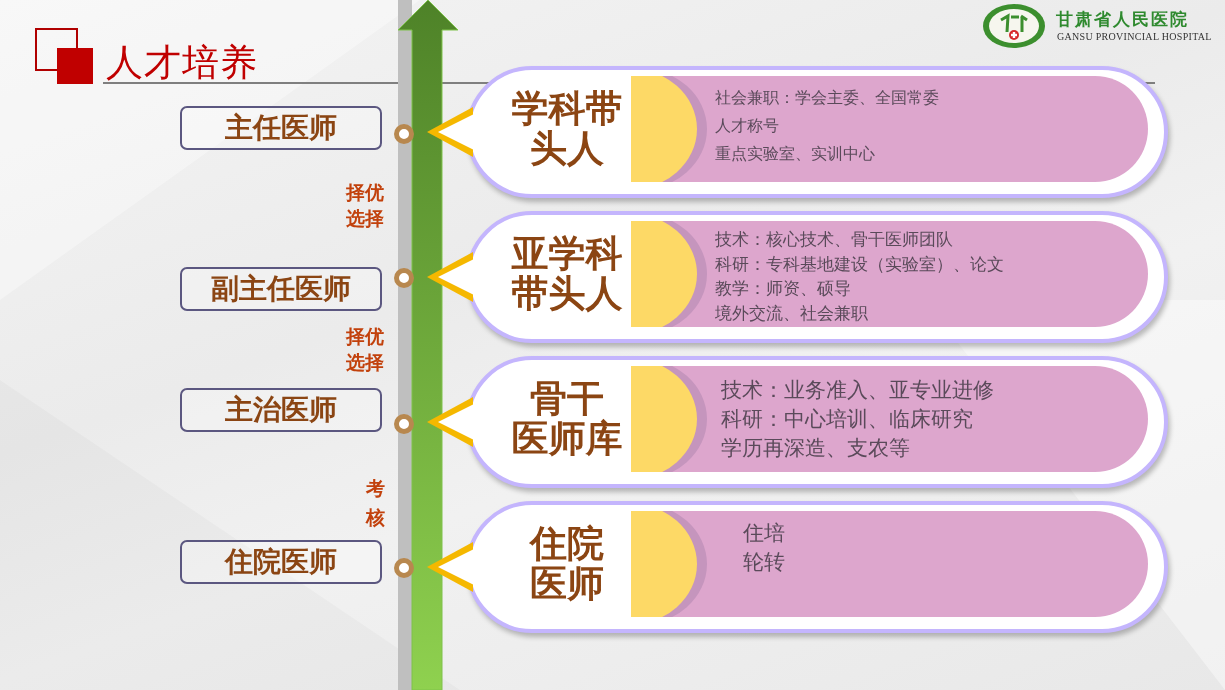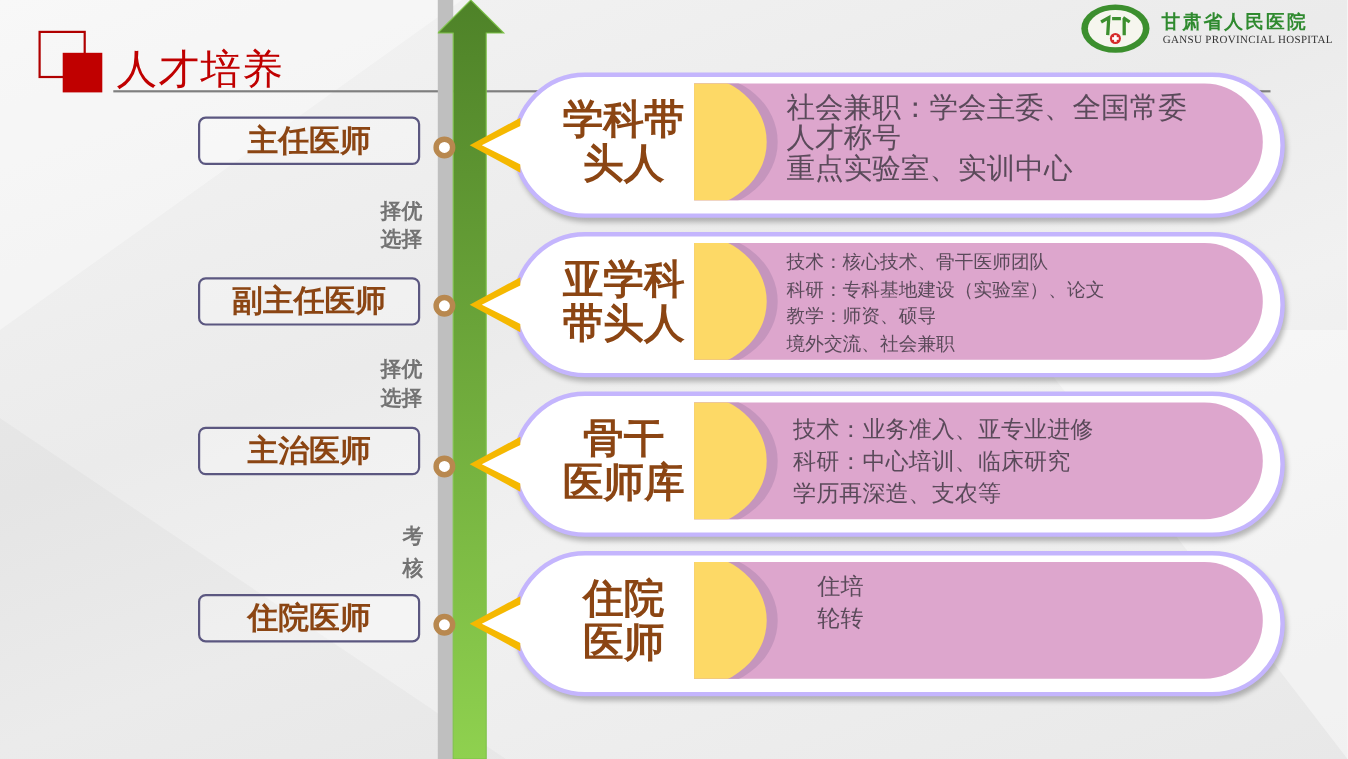--- a/index.html
+++ b/index.html
@@ -27,21 +27,21 @@
   
   .gray-rail { position:absolute; left:398px; top:0; width:14px; height:690px; background:#bfbfbf; }
   .arrow-svg { position:absolute; left:398px; top:0; }
 
   .level-box {
     position:absolute; left:180px; width:202px; height:44px; box-sizing:border-box;
     border:2px solid #5b5780; border-radius:7px; background:rgba(255,255,255,0.25);
     font-size:28px; color:#8b4513; text-align:center; line-height:40px; font-weight:bold;
   }
   .ring { position:absolute; left:394px; width:20px; height:20px; border-radius:50%; border:5px solid #b8884f; background:#fff; box-sizing:border-box; }
-  .step-label { position:absolute; color:#737373; font-weight:bold; font-size:19px; line-height:26px; text-align:left; }
+  .step-label { position:absolute; color:#c2410c; font-weight:bold; font-size:19px; line-height:26px; text-align:left; }
 
   
   .card {
     position:absolute; left:466px; width:702px; height:132px; box-sizing:border-box;
     border:4px solid #c4b5fd; border-radius:66px; background:#ffffff;
     box-shadow: 2px 4px 5px rgba(0,0,0,0.25);
   }
   .pointer { position:absolute; left:-32px; top:44px; width:0; height:0; border-top:18px solid transparent; border-bottom:18px solid transparent; border-right:36px solid #ffffff; }
   .pointer-border { position:absolute; left:-43px; top:37px; width:0; height:0; border-top:25px solid transparent; border-bottom:25px solid transparent; border-right:46px solid #f5b800; }
   .card-title {
@@ -86,21 +86,21 @@
   <defs>
     <linearGradient id="ag" x1="0" y1="0" x2="0" y2="1">
       <stop offset="0" stop-color="#4e8228"></stop>
       <stop offset="1" stop-color="#8fd14f"></stop>
     </linearGradient>
   </defs>
   <polygon points="14,690 14,30 0,30 30,0 60,30 44,30 44,690" fill="url(#ag)" stroke="#7ec24a" stroke-width="1"></polygon>
 </svg>
 
 <div class="level-box" style="top:106px;">主任医师</div>
-<div class="level-box" style="top:252px;">副主任医师</div>
+<div class="level-box" style="top:267px;">副主任医师</div>
 <div class="level-box" style="top:388px;">主治医师</div>
 <div class="level-box" style="top:540px;">住院医师</div>
 
 <div class="ring" style="top:124px;"></div>
 <div class="ring" style="top:268px;"></div>
 <div class="ring" style="top:414px;"></div>
 <div class="ring" style="top:558px;"></div>
 
 <div class="step-label" style="left:346px; top:179px;">
   <span class="panel-line">择优</span>
@@ -120,21 +120,21 @@
   <div class="pointer"></div>
   <div class="card-title">
     <div>
         <span class="panel-line">学科带</span>
         <span class="panel-line">头人</span>
       </div>
   </div>
   <div class="card-panel">
     <div class="panel-yellow-shadow"></div>
     <div class="panel-yellow"></div>
-    <div class="panel-text" style="left:84px; top:8px; font-size:26px; line-height:28px;">
+    <div class="panel-text" style="left:84px; top:8px; font-size:16px; line-height:28px;">
       <span class="panel-line">社会兼职：学会主委、全国常委</span>
       <span class="panel-line">人才称号</span>
       <span class="panel-line">重点实验室、实训中心</span>
     </div>
   </div>
 </div>
 
 <div class="card" style="top:211px;">
   <div class="pointer-border"></div>
   <div class="pointer"></div>

